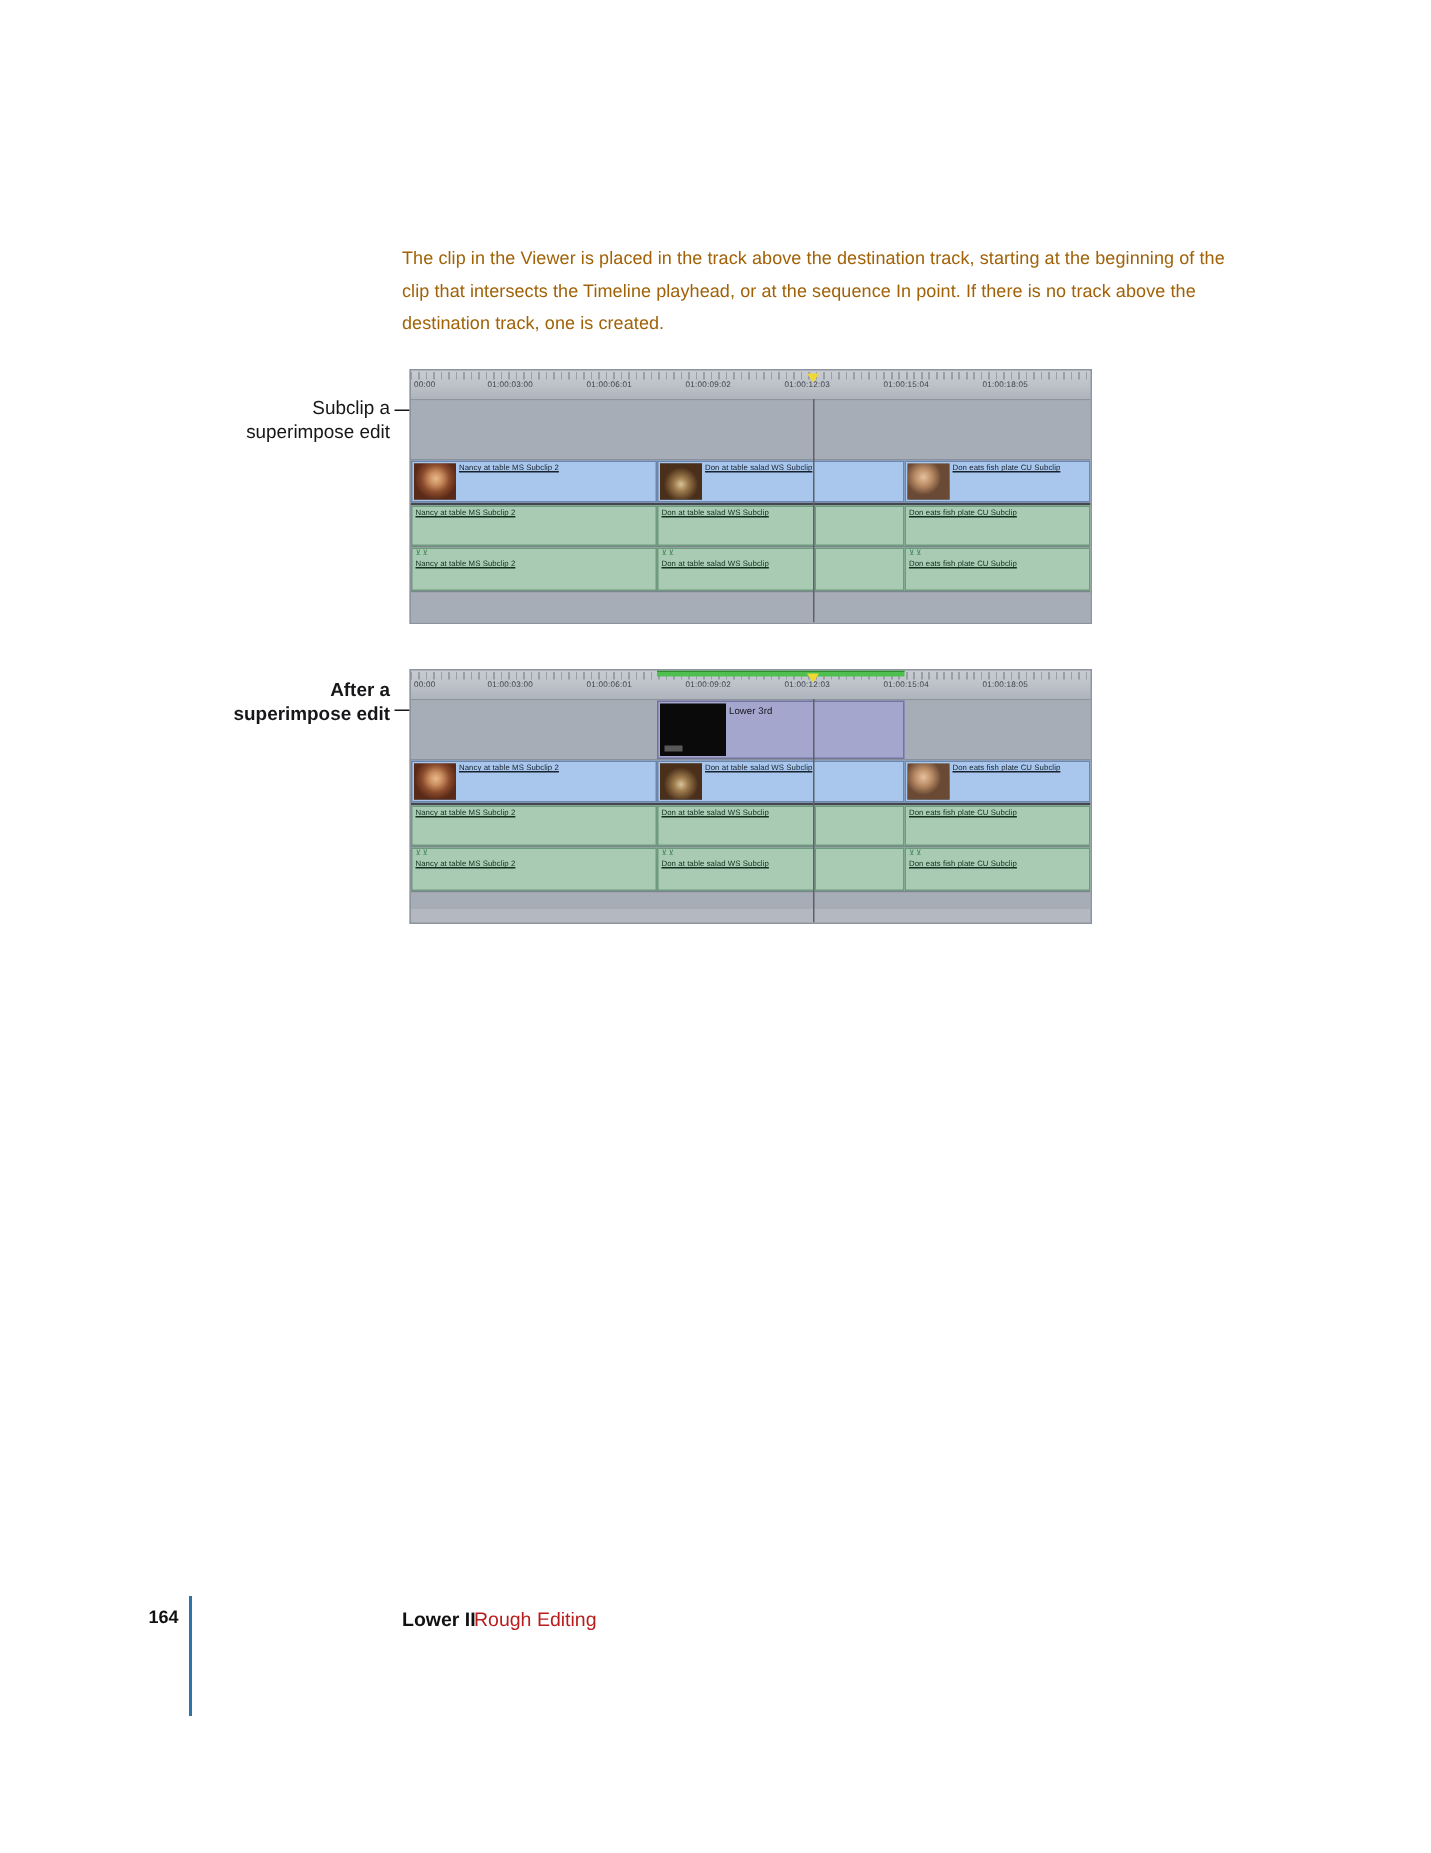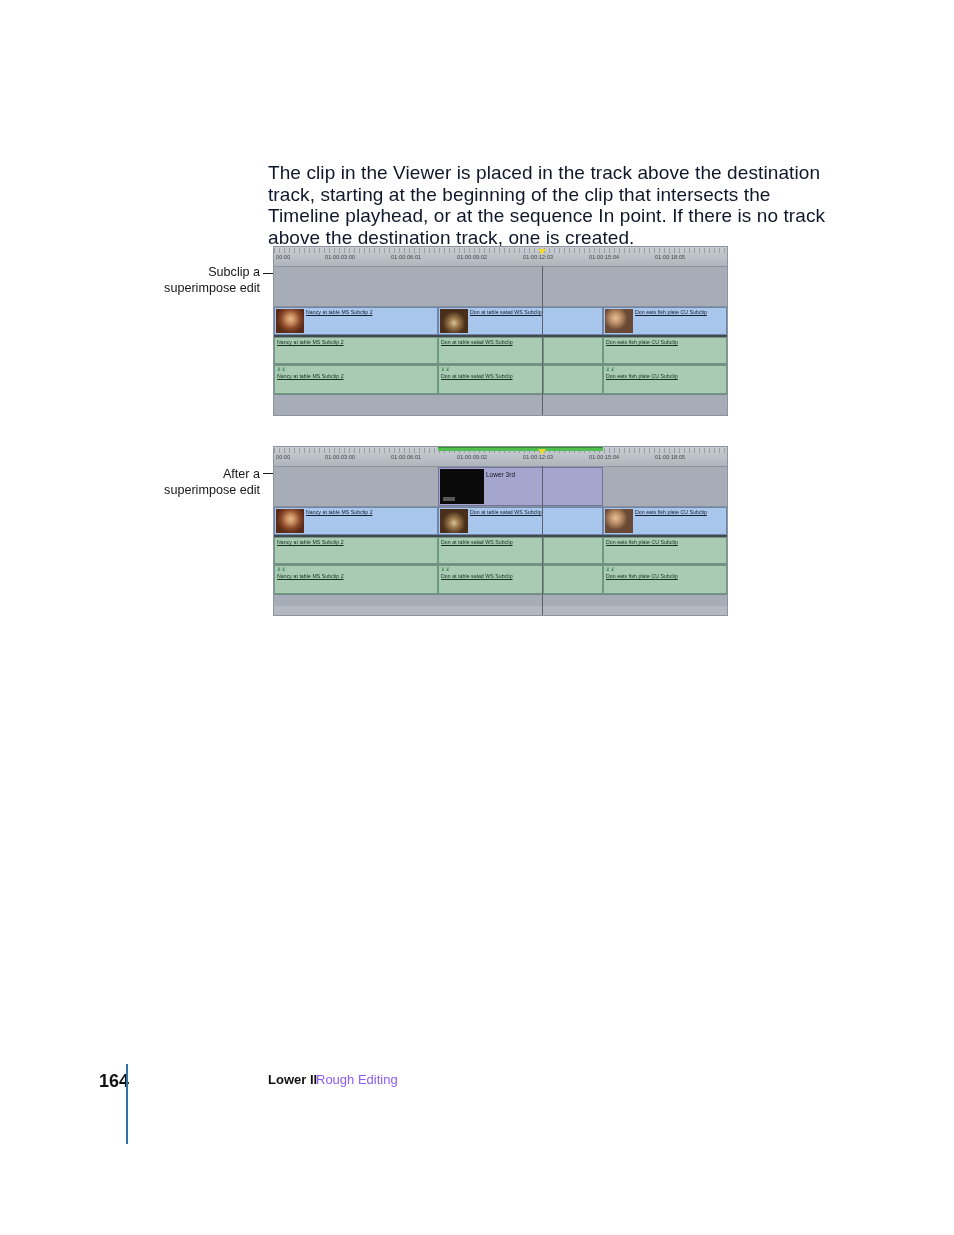--- a/index.html
+++ b/index.html
@@ -15,23 +15,23 @@
     color: #1a1a1a;
     overflow: hidden;
   }
 
   
   .bodycopy {
     position: absolute;
     left: 268px;
     top: 162px;
     width: 570px;
-    font-size: 19px;
+    font-size: 12px;
     line-height: 21.5px;
-    color: #0f172a;
+    color: #a16207;
     letter-spacing: 0.005em;
   }
   .bodycopy p { margin: 0; }
 
   
   .callout {
     position: absolute;
     text-align: right;
     font-size: 12.6px;
     line-height: 15.5px;
@@ -202,21 +202,21 @@
     background-image:
       radial-gradient(circle at 38% 38%, #e6c29c 0%, #b88a64 26%, #6a4a34 52%),
       linear-gradient(to bottom, #8a8f86, #3b4038);
   }
 
   
   .footer-pageno {
     position: absolute;
     left: 99px;
     top: 1071px;
-    font-size: 18px;
+    font-size: 12px;
     font-weight: bold;
     color: #111111;
   }
   .footer-rule {
     position: absolute;
     left: 126px;
     top: 1064px;
     width: 1.6px;
     height: 80px;
     background: #2e74a8;
@@ -227,37 +227,37 @@
     top: 1072px;
     font-size: 13px;
     font-weight: bold;
     color: #111111;
   }
   .footer-section {
     position: absolute;
     left: 316px;
     top: 1072px;
     font-size: 13px;
-    color: #8b5cf6;
+    color: #b91c1c;
   }
 </style>
 </head>
 <body>
 
 <div class="bodycopy">
   <p>The clip in the Viewer is placed in the track above the destination track, starting at the beginning of the clip that intersects the Timeline playhead, or at the sequence In point. If there is no track above the destination track, one is created.</p>
 </div>
 
 <div class="callout" style="left:110px; top:265px;">
   <span class="line1">Subclip a</span>
   <span class="line2">superimpose edit</span>
 </div>
 <div class="leader" style="left:263px; top:273px;"></div>
 
-<div class="callout" style="left:110px; top:467px;">
+<div class="callout" style="left:110px; top:453px;font-weight:bold;">
   <span class="line1">After a</span>
   <span class="line2">superimpose edit</span>
 </div>
 <div class="leader" style="left:263px; top:473px;"></div>
 
 <div class="figure" style="top:246px; height:170px;">
 
   <div class="ruler">
     <div class="tickstrip"></div>
     <div class="tc" style="left:2px;">00:00</div>

